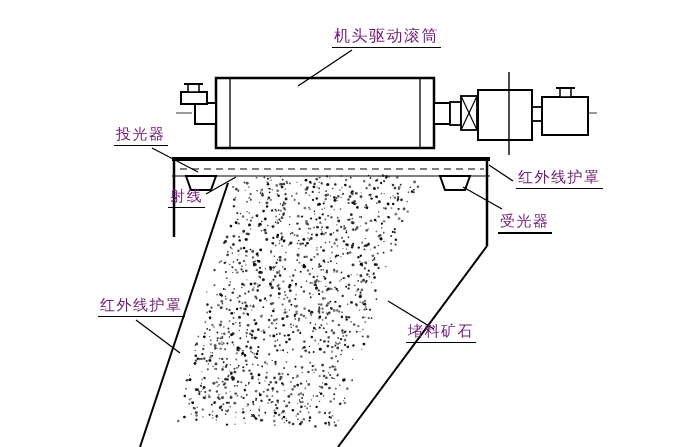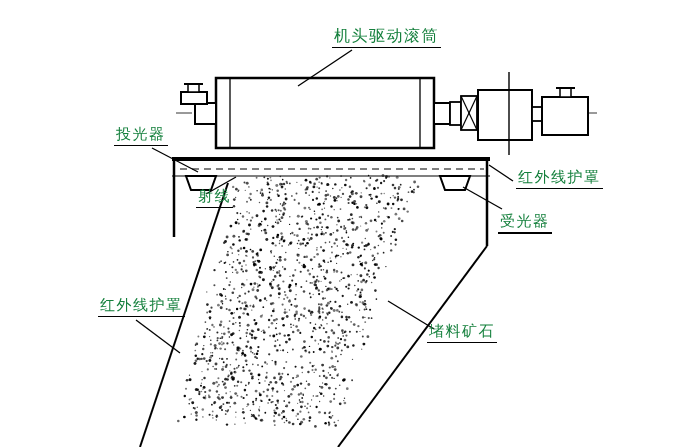--- a/index.html
+++ b/index.html
@@ -8,21 +8,21 @@
     width:682px;height:447px;
     background:#ffffff;
     overflow:hidden;
     font-family:"Liberation Sans", sans-serif;
   }
   #diagram-svg{position:absolute;left:0;top:0;}
   .label{
     position:absolute;
     font-size:15px;
     line-height:1.1;
-    color:#15803d;
+    color:#701a75;
     border-bottom:1.5px solid #000;
     padding:0 2px 2px 2px;
     letter-spacing:1.5px;
     white-space:nowrap;
     background:transparent;
   }
   .label.big{font-size:16px;}
 </style>
 </head>
 <body>
@@ -1496,18 +1496,18 @@
       <line x1="206" y1="194" x2="236" y2="177"></line>
       <line x1="513" y1="181" x2="489" y2="165"></line>
       <line x1="502" y1="209" x2="463" y2="187"></line>
       <line x1="136" y1="320" x2="180" y2="353"></line>
       <line x1="434" y1="329" x2="388" y2="301"></line>
     </g>
   </svg>
 
   <div class="label big" style="left:332px;top:27px;">机头驱动滚筒</div>
   <div class="label" style="left:114px;top:126px;">投光器</div>
-  <div class="label" style="left:168px;top:188px;margin-left:28px;">射线</div>
+  <div class="label" style="left:168px;top:188px;">射线</div>
   <div class="label" style="left:516px;top:169px;">红外线护罩</div>
   <div class="label" style="left:498px;top:201px;border-bottom-width:2.5px;margin-top:12px;">受光器</div>
   <div class="label" style="left:98px;top:297px;">红外线护罩</div>
-  <div class="label" style="left:427px;top:323px;">堵料矿石</div>
+  <div class="label" style="left:406px;top:323px;">堵料矿石</div>
 </div>
 
 </body></html>

